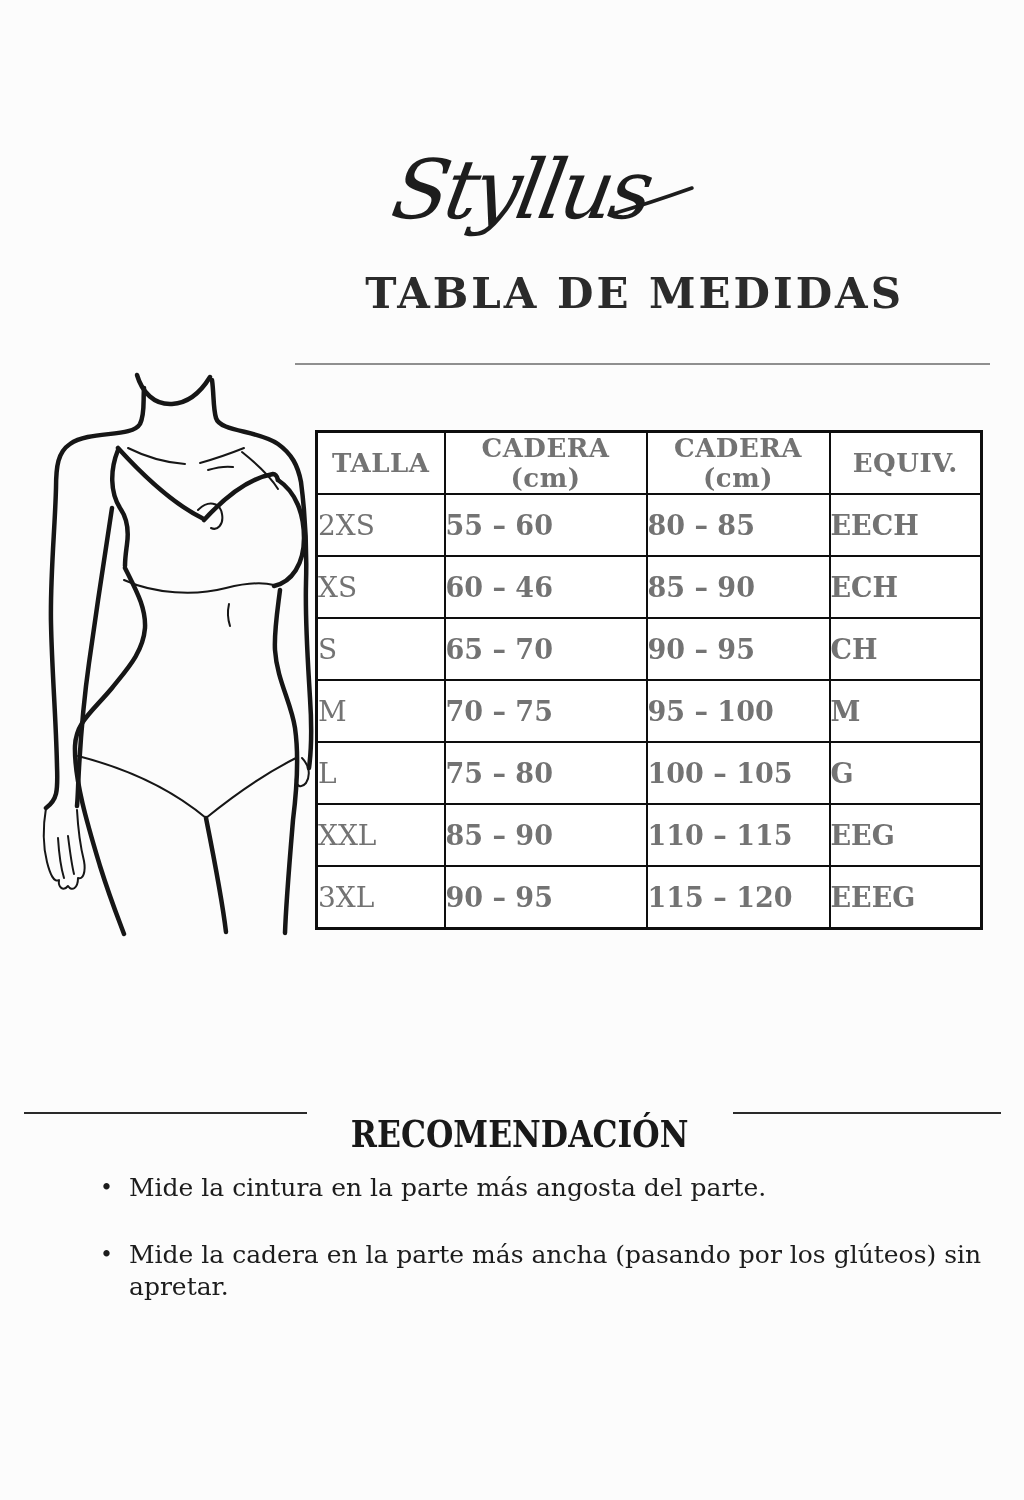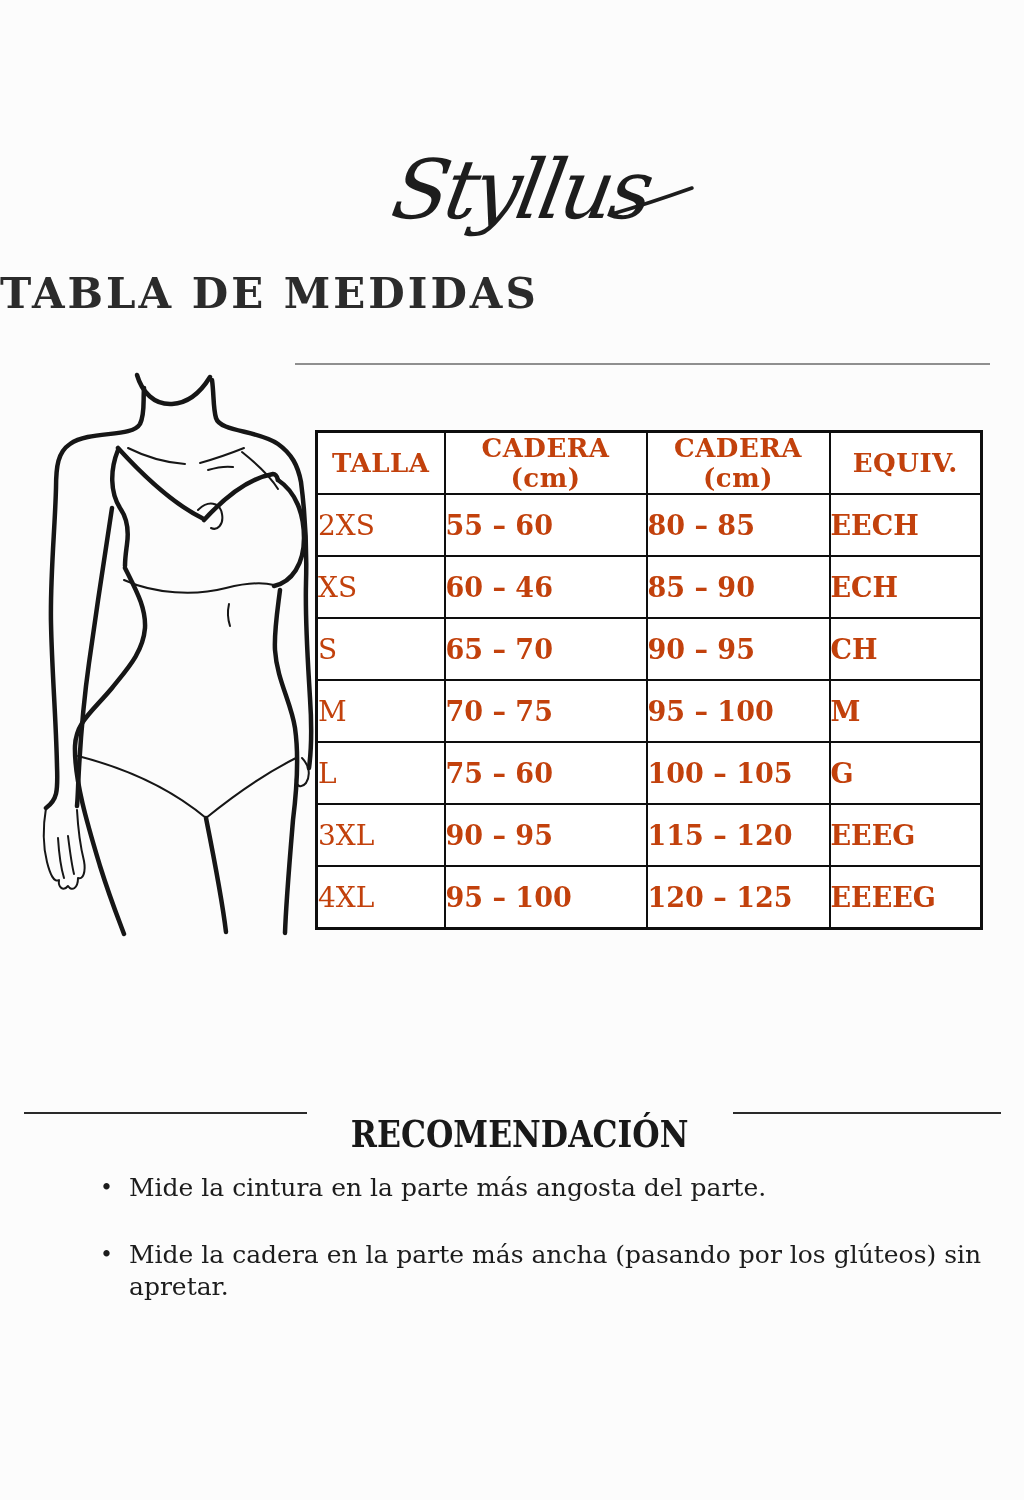--- a/index.html
+++ b/index.html
@@ -17,21 +17,21 @@
   .logo-text{
     font-family:"DejaVu Serif","Liberation Serif",serif;
     font-style:italic;
     font-size:82px;
     letter-spacing:-4px;
     fill:#1d1d1d;
   }
   
   .page-title{
     position:absolute;left:0;top:269px;width:904px;
-    text-align:left;
+    text-align:right;
     font-size:42px;font-weight:bold;
     letter-spacing:3px;
     color:#2b2b2b;
   }
   
   .top-divider{
     position:absolute;left:295px;top:363px;width:695px;height:2px;
     background:#8f8f8f;
   }
   
@@ -44,21 +44,21 @@
     position:absolute;left:315px;top:430px;
     border-collapse:collapse;
     table-layout:fixed;
     background:#fff;
     border:3px solid #0e0e0e;
   }
   .size-table td,.size-table th{
     border:2px solid #0e0e0e;
     vertical-align:middle;
     padding:0;
-    color:#c2410c;
+    color:#737373;
   }
   .size-table th{height:53px;font-size:26px;font-weight:bold;letter-spacing:0.5px;}
   .size-table td{height:60px;font-size:27px;font-weight:bold;}
   .size-table td.talla{font-weight:normal;font-size:28px;}
   
   .rec-heading{
     position:absolute;left:85px;top:1112px;width:855px;height:36px;
     display:flex;justify-content:center;
   }
   .rec-line{height:2px;background:#2a2a2a;flex:0 0 auto;}
@@ -176,35 +176,35 @@
       <td>CH</td>
     </tr>
     <tr>
       <td class="talla">M</td>
       <td>70 – 75</td>
       <td>95 – 100</td>
       <td>M</td>
     </tr>
     <tr>
       <td class="talla">L</td>
-      <td>75 – 60</td>
+      <td>75 – 80</td>
       <td>100 – 105</td>
       <td>G</td>
+    </tr>
+    <tr>
+      <td class="talla">XXL</td>
+      <td>85 – 90</td>
+      <td>110 – 115</td>
+      <td>EEG</td>
     </tr>
     <tr>
       <td class="talla">3XL</td>
       <td>90 – 95</td>
       <td>115 – 120</td>
       <td>EEEG</td>
-    </tr>
-    <tr>
-      <td class="talla">4XL</td>
-      <td>95 – 100</td>
-      <td>120 – 125</td>
-      <td>EEEEG</td>
     </tr>
   </tbody>
     </table>
 
   <div class="rec-heading">
     <div class="rec-line left"></div>
     <span class="rec-title">RECOMENDACIÓN</span>
     <div class="rec-line right"></div>
   </div>
 

